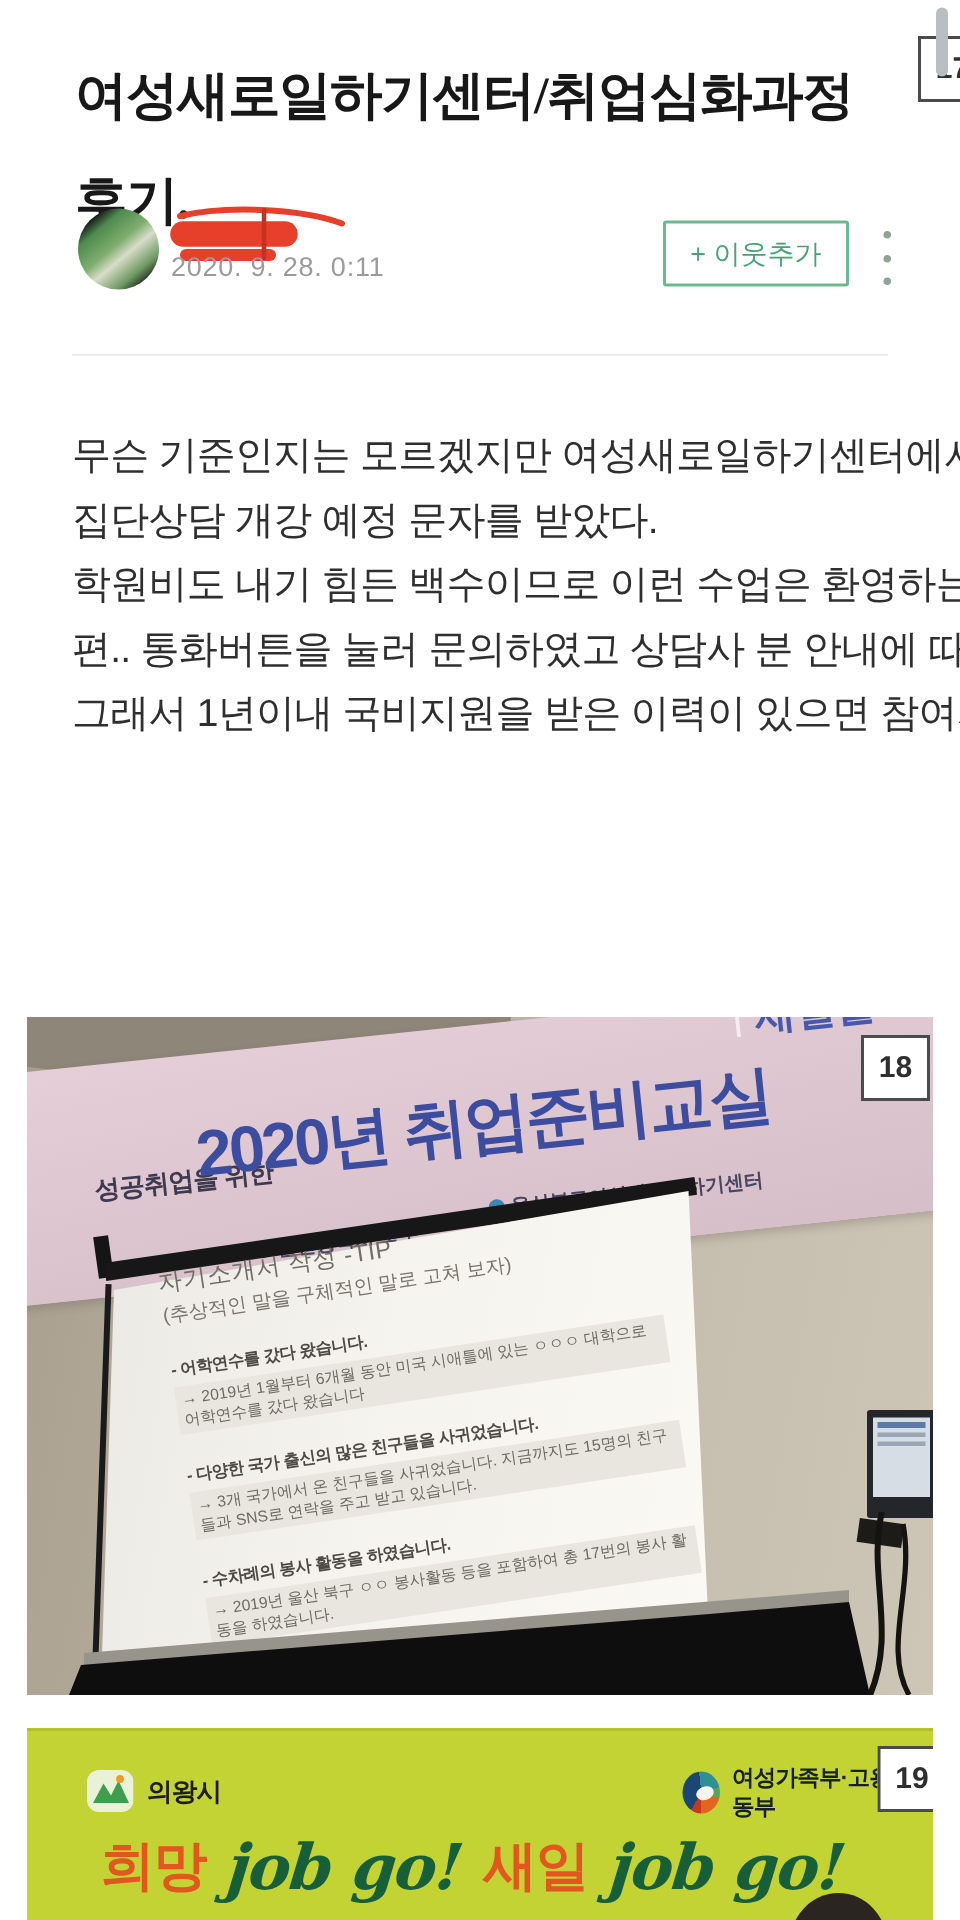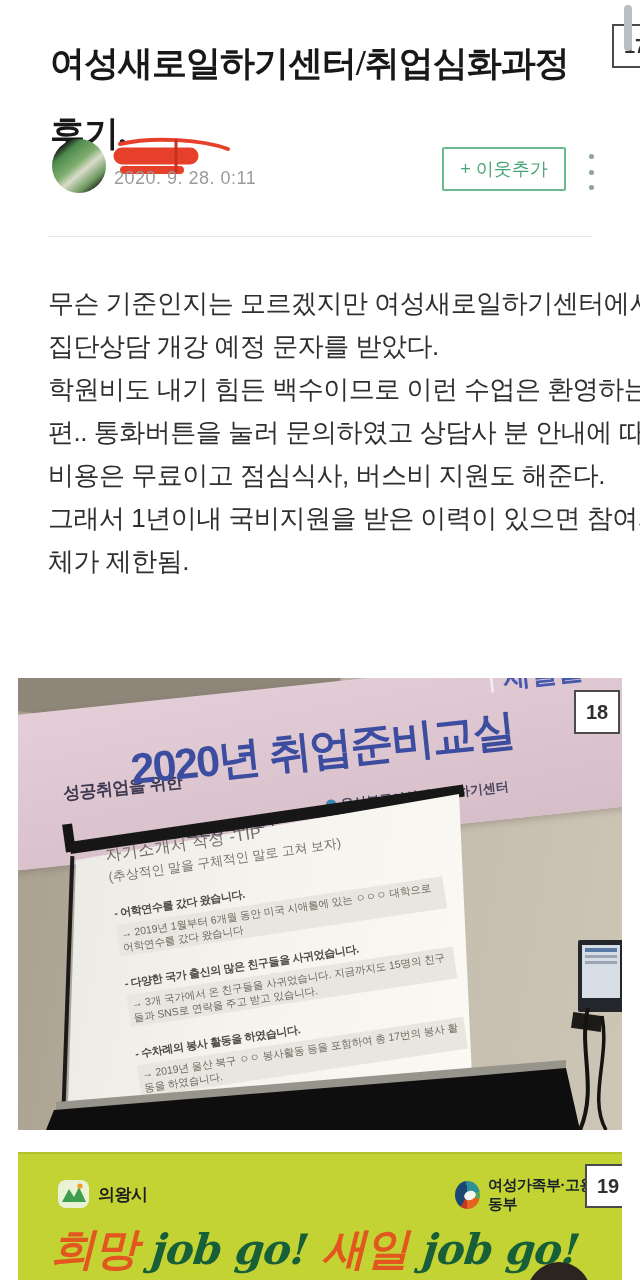--- a/index.html
+++ b/index.html
@@ -100,21 +100,21 @@
   .uiwang .txt{font-size:17px;font-weight:800;color:#1d1d1d;letter-spacing:-0.5px;}
   .mogef{position:absolute;left:437px;top:22px;display:flex;align-items:center;gap:8px;}
   .mogef .swirl{
     width:28px;height:28px;border-radius:50%;
     background:conic-gradient(from 210deg,#1b4872 0 40%,#2e8f96 40% 62%,#58a45c 62% 72%,#e2641f 72% 92%,#c23a25 92% 100%);
     position:relative;
   }
   .mogef .swirl::after{content:"";position:absolute;left:9px;top:10px;width:12px;height:9px;border-radius:50%;background:#f2f6ef;transform:rotate(-20deg);}
   .mogef .txt{font-size:15px;font-weight:800;color:#162029;letter-spacing:-0.5px;}
   .slogan{position:absolute;left:0;top:66px;width:100%;text-align:center;white-space:nowrap;}
-  .slogan .kor{color:#e2571f;font-size:44px;font-weight:800;letter-spacing:-1px;vertical-align:middle;font-style:italic;}
+  .slogan .kor{color:#e2571f;font-size:36px;font-weight:800;letter-spacing:-1px;vertical-align:middle;}
   .slogan .eng{
     color:#175f38;font-size:42px;font-weight:800;font-style:italic;
     font-family:"DejaVu Serif","Liberation Serif",serif;
     display:inline-block;transform:skewX(-6deg);margin:0 10px;vertical-align:middle;letter-spacing:-1px;
   }
   .head-silhouette{position:absolute;left:508px;top:108px;width:66px;height:42px;background:#2a2520;border-radius:50% 50% 0 0 / 85% 85% 0 0;}
 </style>
 </head>
 <body>
 
@@ -138,23 +138,21 @@
     <i></i>
     <i></i>
   </div>
 <div class="divider"></div>
 
 <div class="body-text">
   <div>무슨 기준인지는 모르겠지만   여성새로일하기센터에서</div>
   <div>집단상담 개강 예정  문자를 받았다.</div>
   <div>학원비도  내기  힘든  백수이므로  이런  수업은  환영하는</div>
   <div>편.. 통화버튼을 눌러  문의하였고  상담사 분 안내에 따라</div>
-  <div>비용은 무료이고 점심식사, 버스비 지원도 해준다.</div>
   <div>그래서   1년이내 국비지원을 받은 이력이 있으면 참여자</div>
-  <div>체가 제한됨.</div>
 </div>
 
 <div class="photo1">
   <div class="ceiling"></div>
 
   <div class="banner">
     <span class="banner-tagline">성공취업을 위한</span>
     <span class="banner-title">2020년 취업준비교실</span>
     <span class="banner-sash">
       <span class="bar">|</span>

